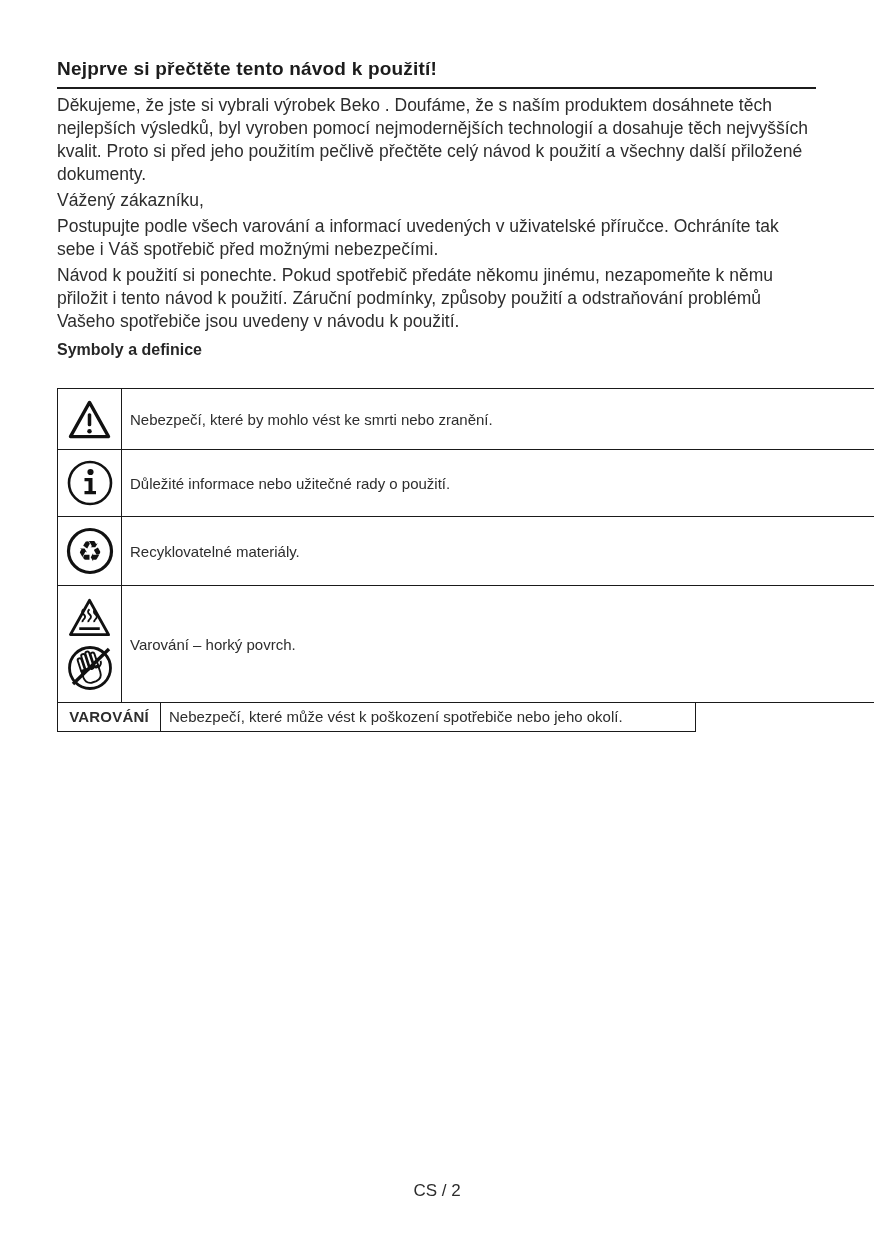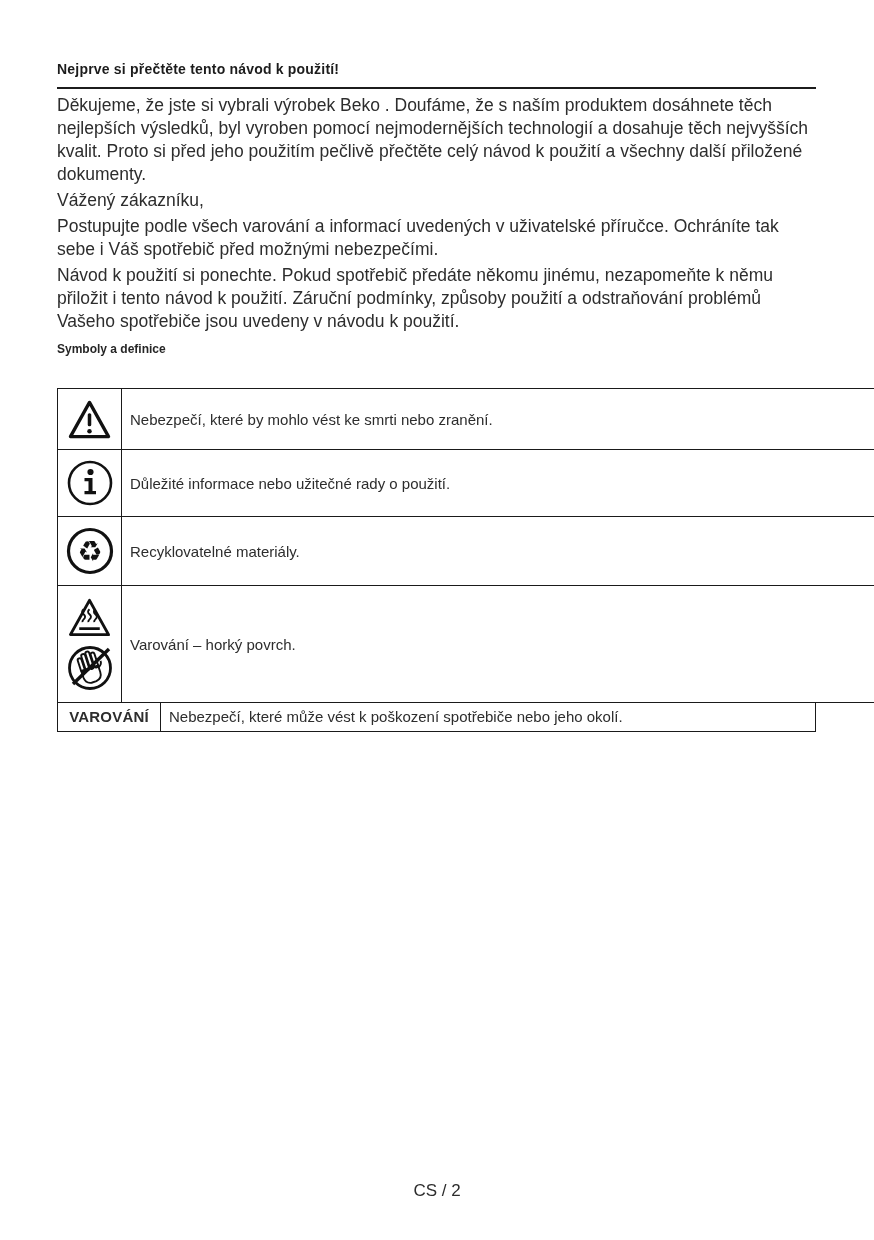--- a/index.html
+++ b/index.html
@@ -9,37 +9,37 @@
     font-family:"Liberation Sans",sans-serif;
     color:#2d2d2d;
     position:relative;
     overflow:hidden;
   }
   .content{
     position:absolute;
     left:57px; top:56px; width:759px;
   }
   .page-title{
-    font-size:14px;
+    font-size:19px;
     line-height:26px;
     font-weight:bold;
     color:#1c1c1c;
     letter-spacing:0.2px;
     margin:0;
     padding-bottom:5px;
     border-bottom:2.5px solid #1c1c1c;
     margin-bottom:5px;
   }
   .body-par{
     font-size:17.5px;
     line-height:23px;
     margin:0 0 3px 0;
   }
   .sub-heading{
-    font-size:12px;
+    font-size:16px;
     line-height:23px;
     font-weight:bold;
     color:#262626;
     margin:5px 0 3px 0;
   }
   table.symbols{
     border-collapse:collapse;
     width:829px;
     margin-top:27px;
   }
@@ -58,21 +58,21 @@
   td.text-cell{
     padding:4px 8px;
   }
   tr.r1 td{height:52px;}
   tr.r2 td{height:58px;}
   tr.r3 td{height:60px;}
   tr.r4 td{height:60px;}
   tr.r5 td{height:108px;}
   table.warnrow{
     border-collapse:collapse;
-    width:759px;
+    width:639px;
     margin-top:-1.4px;
   }
   table.warnrow td{
     border:1.4px solid #1a1a1a;
     font-size:15px;
     line-height:19px;
     color:#2d2d2d;
     vertical-align:middle;
     height:24px;
   }

